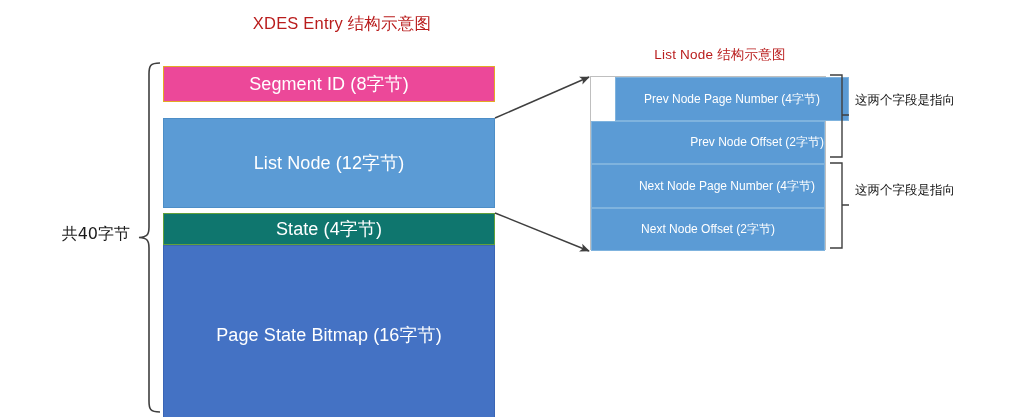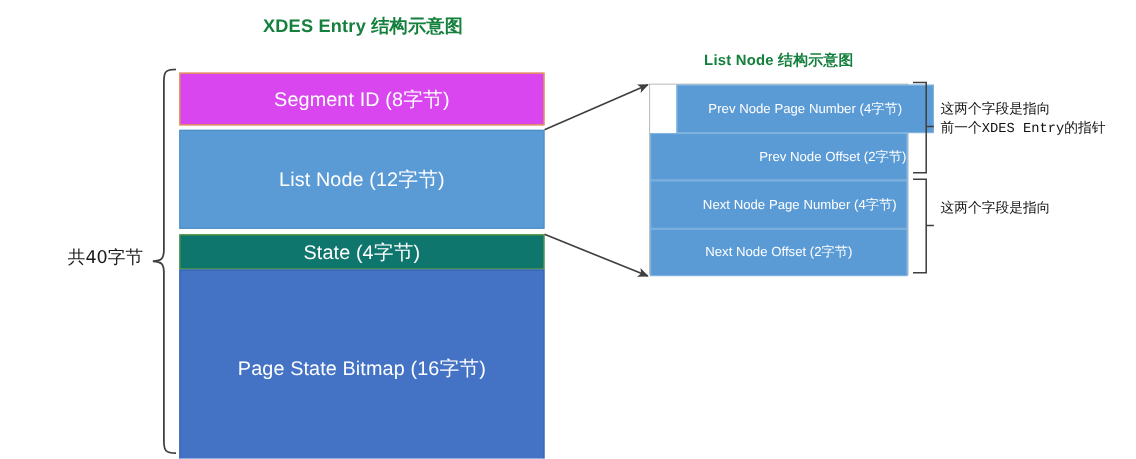--- a/index.html
+++ b/index.html
@@ -16,24 +16,25 @@
     position: relative;
     width: 1033px;
     height: 417px;
     background: #ffffff;
     overflow: hidden;
   }
   .abs { position: absolute; }
 
   
   .diagram-title {
-    font-weight: bold;
-    color: #15803d;
+    font-weight: normal;
+    color: #b91c1c;
     white-space: nowrap;
     letter-spacing: 0.2px;
+    padding-left: 12px;
   }
   #left-title {
     left: 0px;
     top: 13px;
     width: 660px;
     text-align: center;
     font-size: 16.5px;
   }
   #right-title {
     left: 590px;
@@ -57,21 +58,21 @@
     box-sizing: border-box;
     display: flex;
     align-items: center;
     justify-content: center;
     color: #ffffff;
     font-size: 18px;
     letter-spacing: 0.1px;
     border: 1px solid rgba(255,255,255,0.28);
     white-space: nowrap;
   }
-  #block-segment-id    { top: 0px;   height: 48px;  background: #d946ef; border-color: #e3a925; }
+  #block-segment-id    { top: 0px;   height: 36px;  background: #ec4899; border-color: #e3a925; }
   #block-list-node     { top: 52px;  height: 90px;  background: #5B9BD5; border-color: #4d8ec7; }
   #block-state         { top: 147px; height: 32px;  background: #0f766e; border-color: #63a03b; }
   #block-page-bitmap   { top: 179px; height: 180px; background: #4472C4; border-color: #3a65b5; }
 
   
   #left-brace {
     left: 137px;
     top: 62px;
     width: 24px;
     height: 351px;
@@ -128,21 +129,21 @@
     left: 828px;
     top: 70px;
     width: 30px;
     height: 186px;
   }
   .note {
     position: absolute;
     font-size: 12.5px;
     line-height: 17px;
     color: #111111;
-    font-family: Liberation Mono, monospace;
+    font-family: Liberation Serif, serif;
     white-space: nowrap;
   }
   #note-prev { left: 855px; top: 92px; }
   #note-next { left: 855px; top: 182px; }
   .note-line { display: block; }
 </style>
 </head>
 <body>
 
 <div id="canvas">
@@ -199,20 +200,19 @@
 
   <svg class="abs" id="right-brackets" viewBox="0 0 30 186" preserveAspectRatio="none" aria-hidden="true">
 
     <path d="M2 5 L14 5 L14 45 L21 45 L14 45 L14 87 L2 87" fill="none" stroke="#3f3f3f" stroke-width="1.4" vector-effect="non-scaling-stroke"></path>
 
     <path d="M2 93 L14 93 L14 135 L21 135 L14 135 L14 178 L2 178" fill="none" stroke="#3f3f3f" stroke-width="1.4" vector-effect="non-scaling-stroke"></path>
   </svg>
 
   <div class="note" id="note-prev">
     <span class="note-line">这两个字段是指向</span>
-    <span class="note-line">前一个XDES Entry的指针</span>
   </div>
 
   <div class="note" id="note-next">
     <span class="note-line">这两个字段是指向</span>
   </div>
 
 </div>
 
 </body></html>

